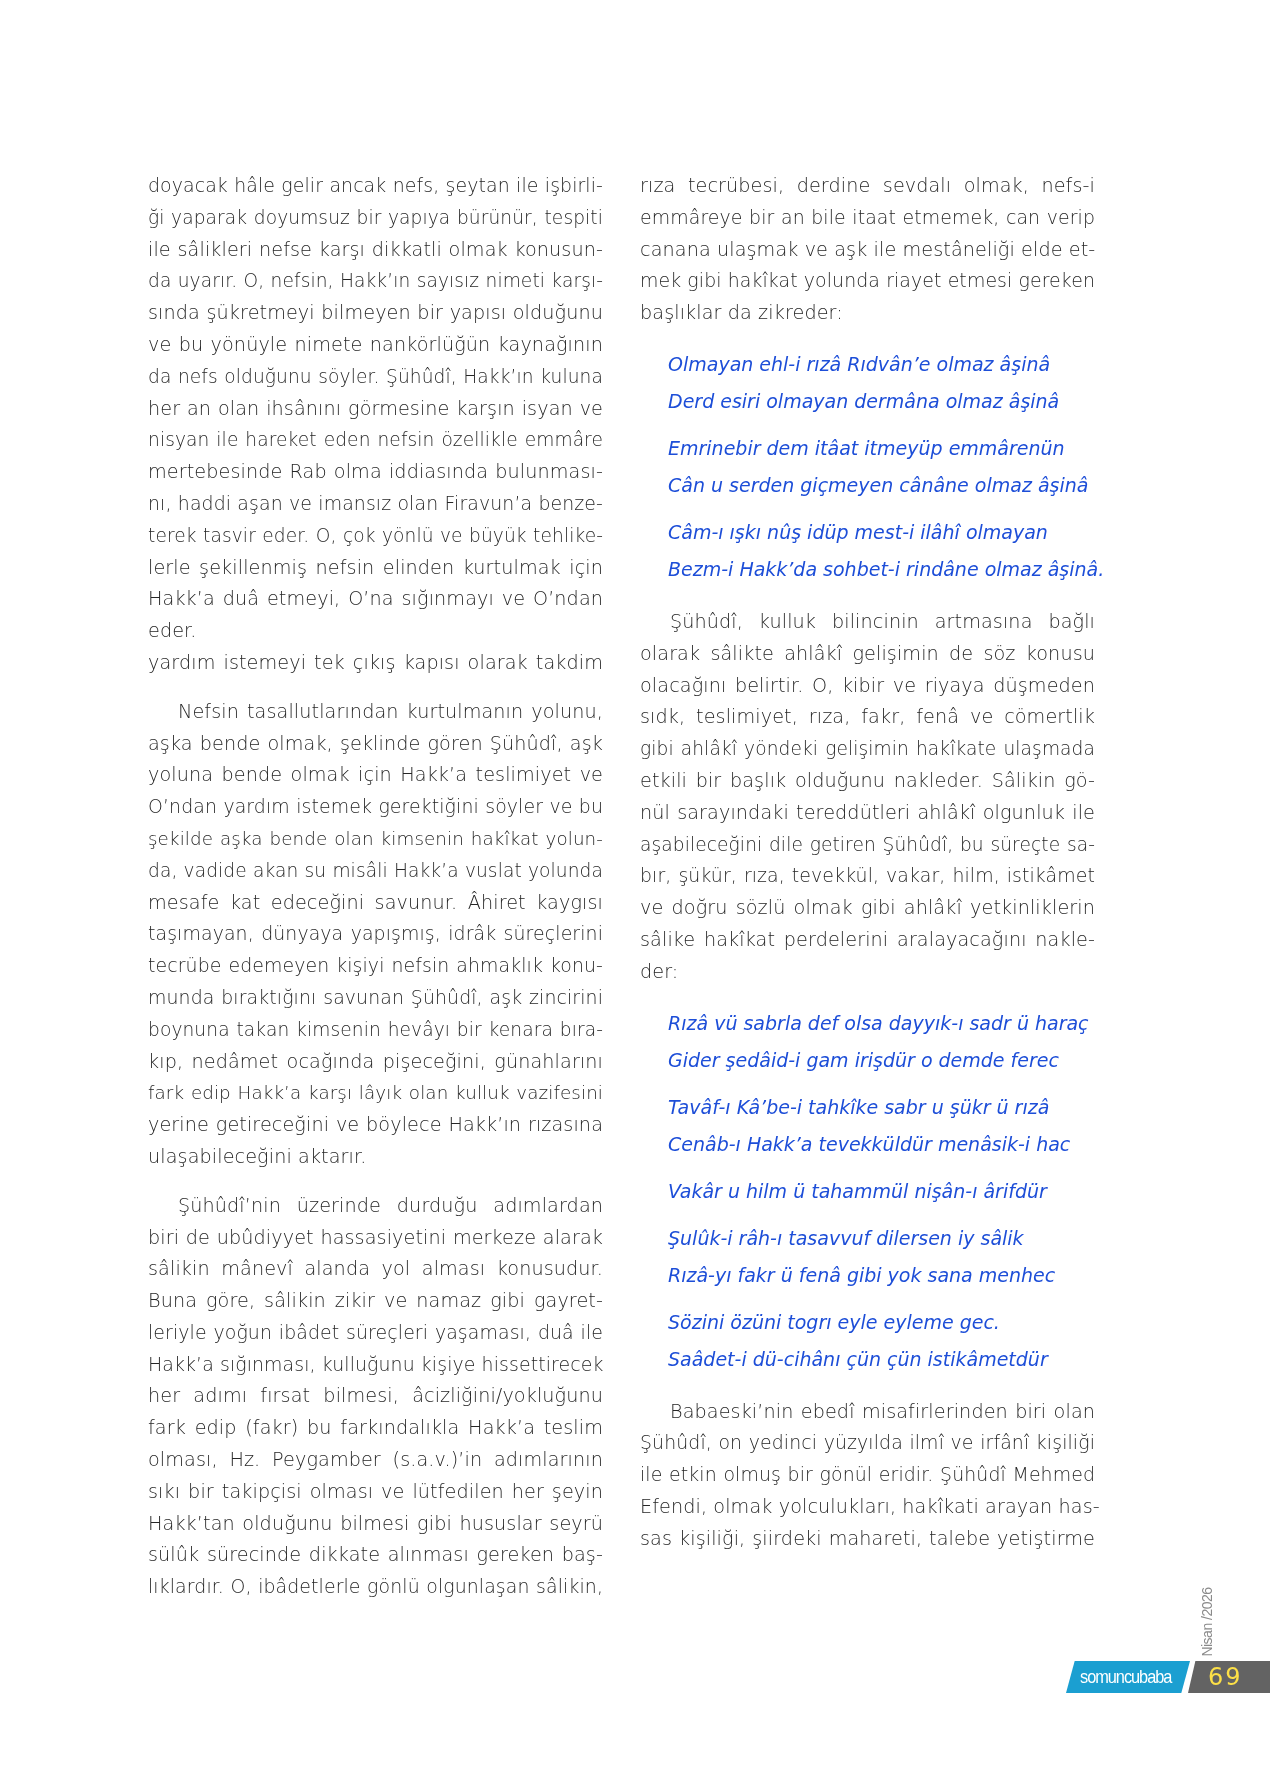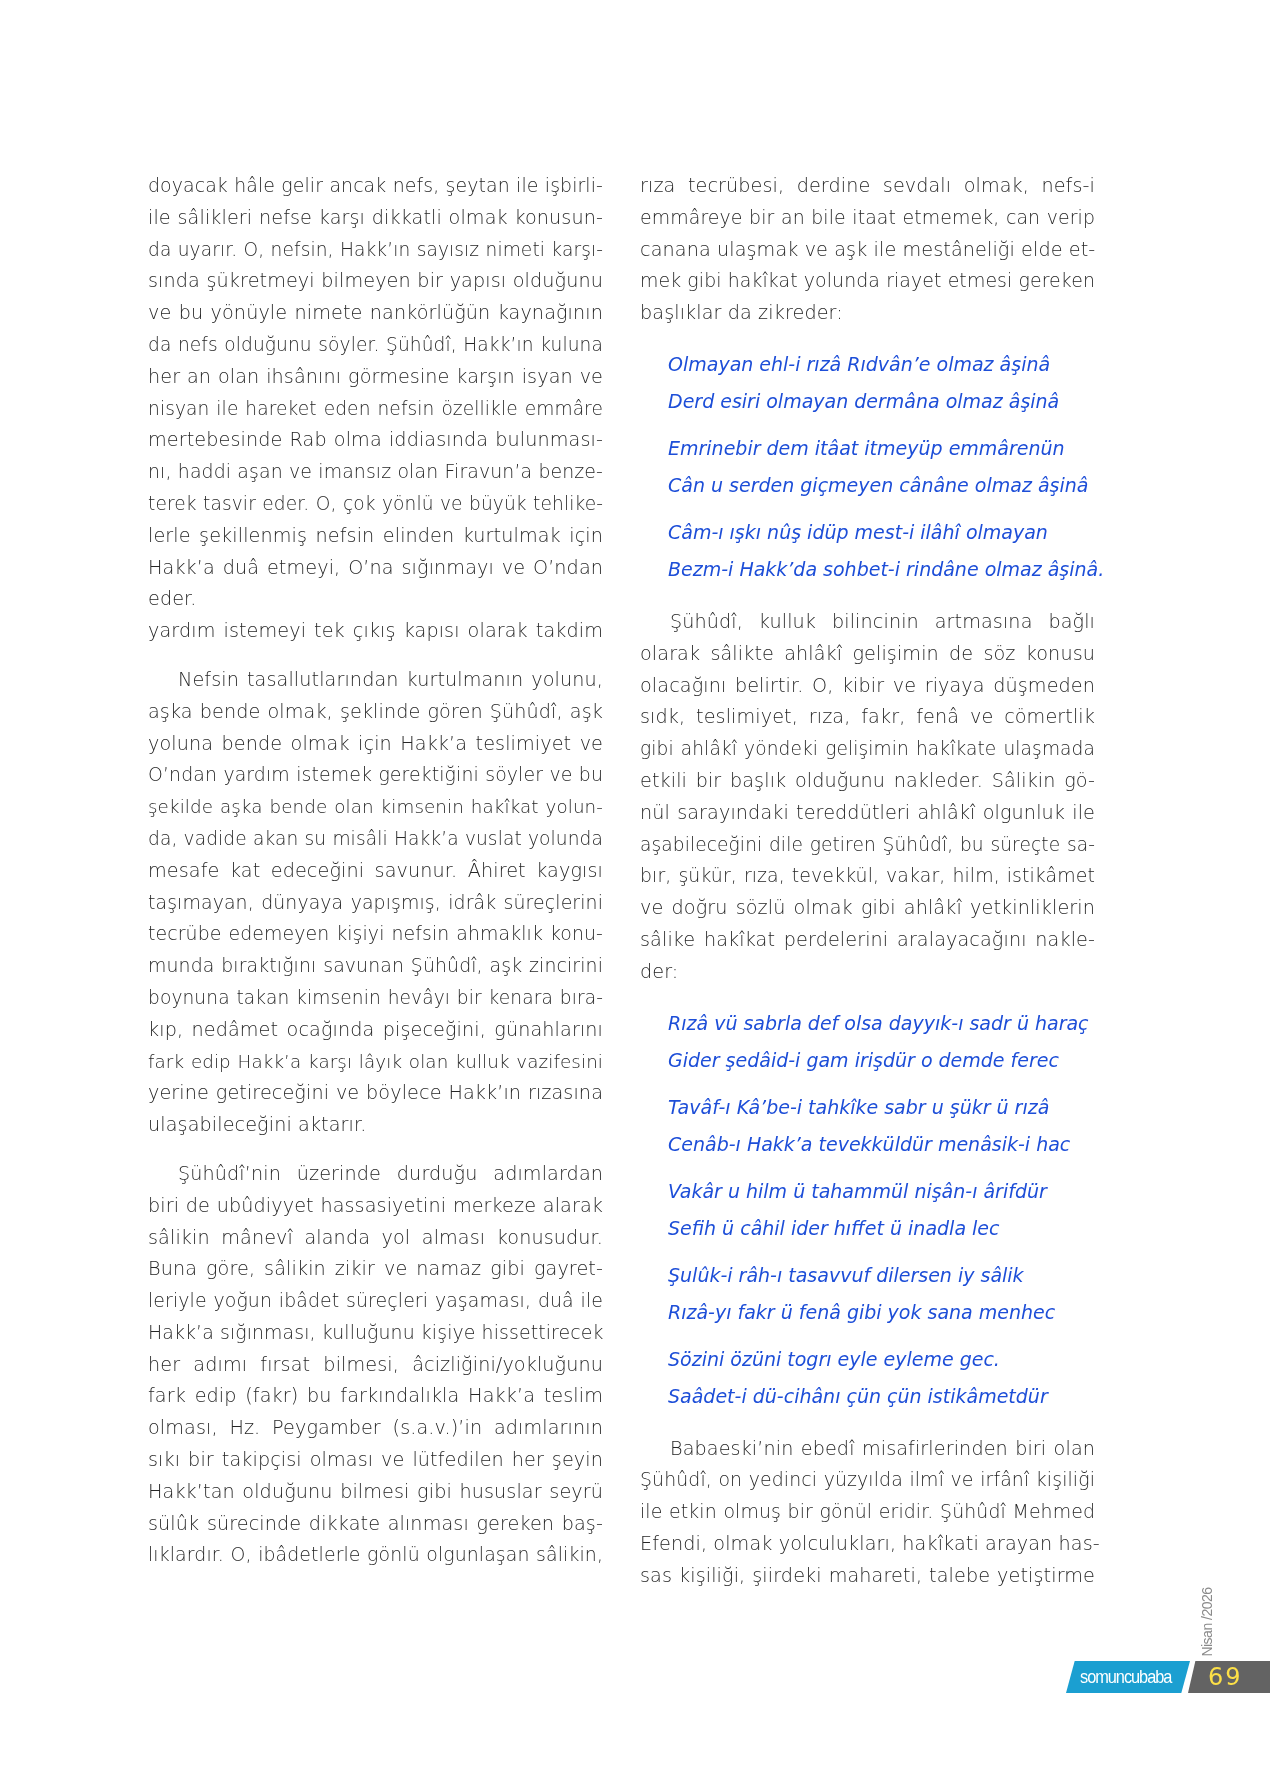--- a/index.html
+++ b/index.html
@@ -32,20 +32,21 @@
            clip-path: polygon(9% 0, 100% 0, 100% 100%, 0 100%); }
   .badge-gray span { position: absolute; left: 20px; top: 0; line-height: 32px; color: #fde047;
            font-family: "DejaVu Sans", sans-serif; font-size: 24px; letter-spacing: 2px; }
 </style>
 </head>
 <body>
 
 <div class="col col-left" id="left-col">
     <div class="para">
       <span class="line" style="font-size: 18.9px;">doyacak hâle gelir ancak nefs, şeytan ile işbirli-</span>
+      <span class="line" style="font-size: 18.6px;">ği yaparak doyumsuz bir yapıya bürünür, tespiti</span>
       <span class="line">ile sâlikleri nefse karşı dikkatli olmak konusun-</span>
       <span class="line" style="font-size: 18.6px;">da uyarır. O, nefsin, Hakk’ın sayısız nimeti karşı-</span>
       <span class="line">sında şükretmeyi bilmeyen bir yapısı olduğunu</span>
       <span class="line">ve bu yönüyle nimete nankörlüğün kaynağının</span>
       <span class="line" style="font-size: 18.6px;">da nefs olduğunu söyler. Şühûdî, Hakk’ın kuluna</span>
       <span class="line">her an olan ihsânını görmesine karşın isyan ve</span>
       <span class="line" style="font-size: 18.6px;">nisyan ile hareket eden nefsin özellikle emmâre</span>
       <span class="line">mertebesinde Rab olma iddiasında bulunması-</span>
       <span class="line" style="font-size: 18.9px;">nı, haddi aşan ve imansız olan Firavun’a benze-</span>
       <span class="line" style="font-size: 18.6px;">terek tasvir eder. O, çok yönlü ve büyük tehlike-</span>
@@ -128,21 +129,20 @@
       <div class="stanza">
         <span class="vline">Rızâ vü sabrla def olsa dayyık-ı sadr ü haraç</span>
         <span class="vline">Gider şedâid-i gam irişdür o demde ferec</span>
       </div>
       <div class="stanza">
         <span class="vline">Tavâf-ı Kâ’be-i tahkîke sabr u şükr ü rızâ</span>
         <span class="vline">Cenâb-ı Hakk’a tevekküldür menâsik-i hac</span>
       </div>
       <div class="stanza">
         <span class="vline">Vakâr u hilm ü tahammül nişân-ı ârifdür</span>
-        <span class="vline">Sefih ü câhil ider hıffet ü inadla lec</span>
       </div>
       <div class="stanza">
         <span class="vline">Şulûk-i râh-ı tasavvuf dilersen iy sâlik</span>
         <span class="vline">Rızâ-yı fakr ü fenâ gibi yok sana menhec</span>
       </div>
       <div class="stanza">
         <span class="vline">Sözini özüni togrı eyle eyleme gec.</span>
         <span class="vline">Saâdet-i dü-cihânı çün çün istikâmetdür</span>
       </div>
     </div>

